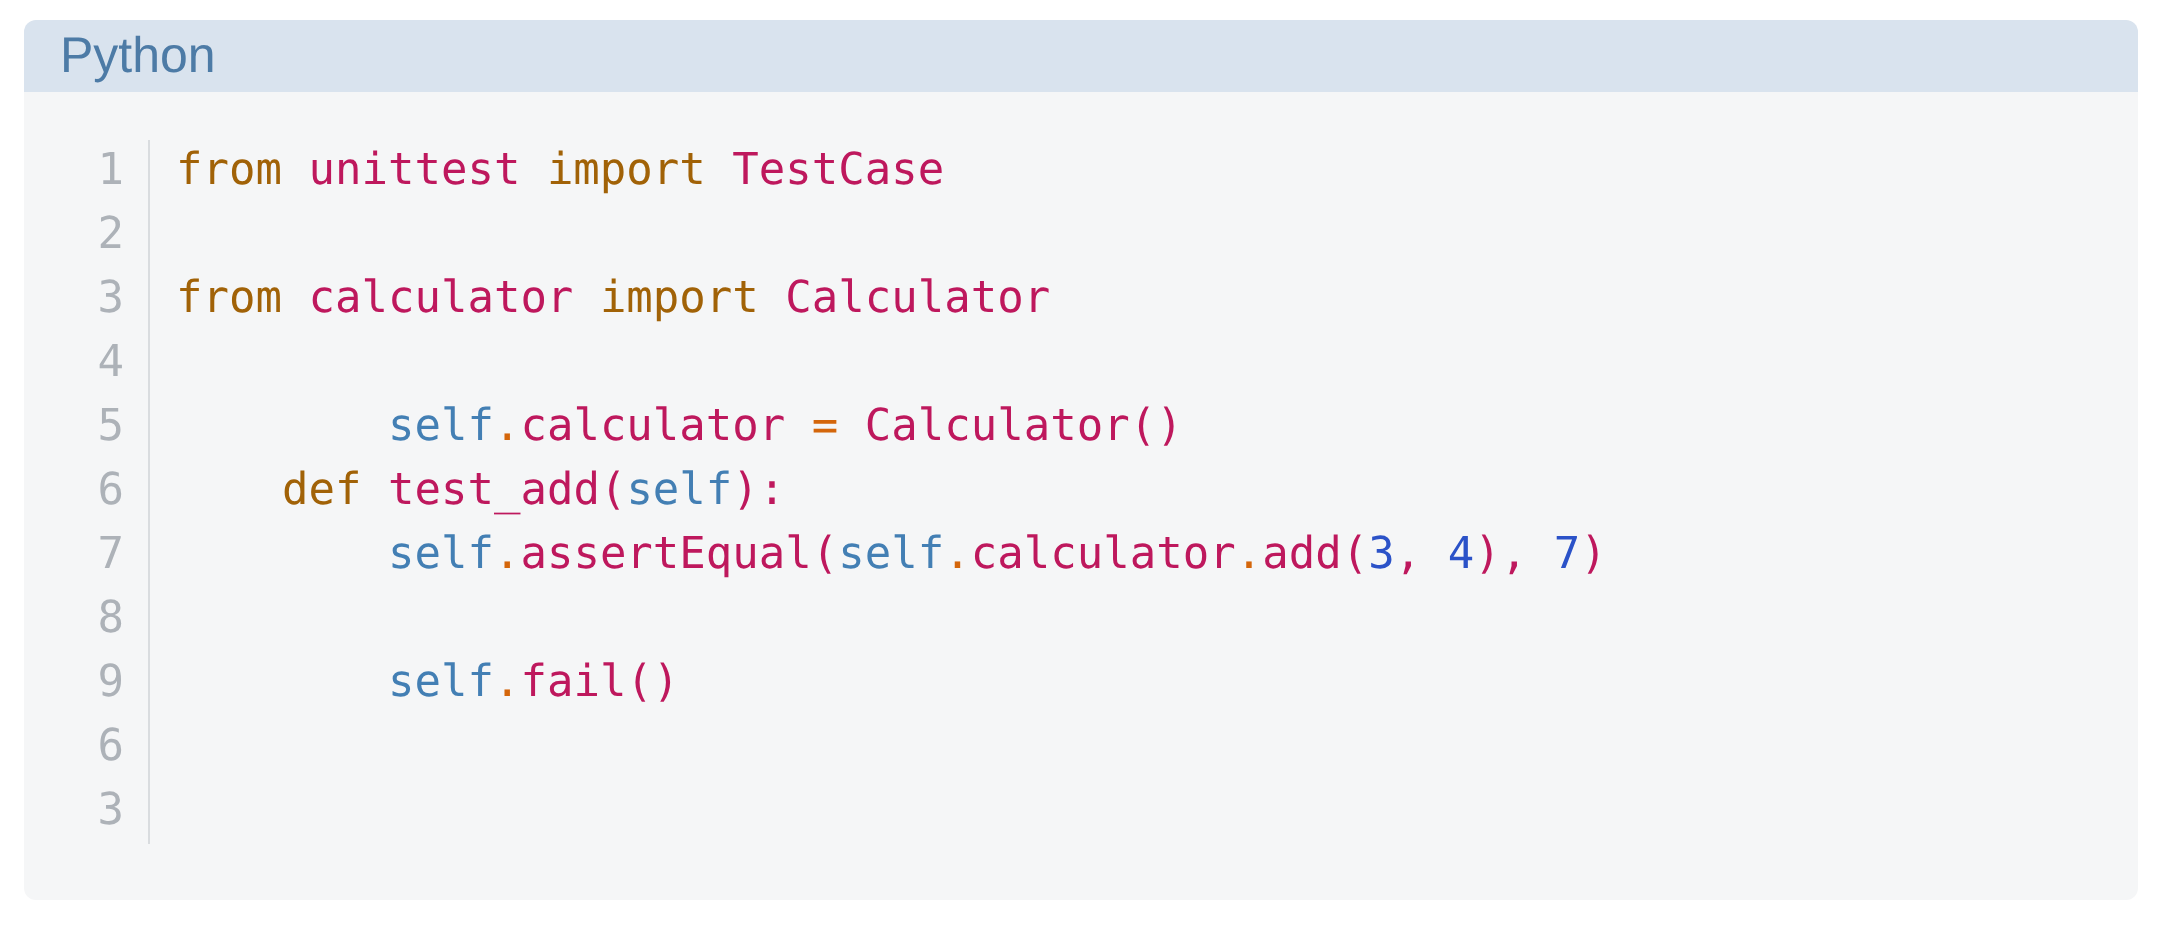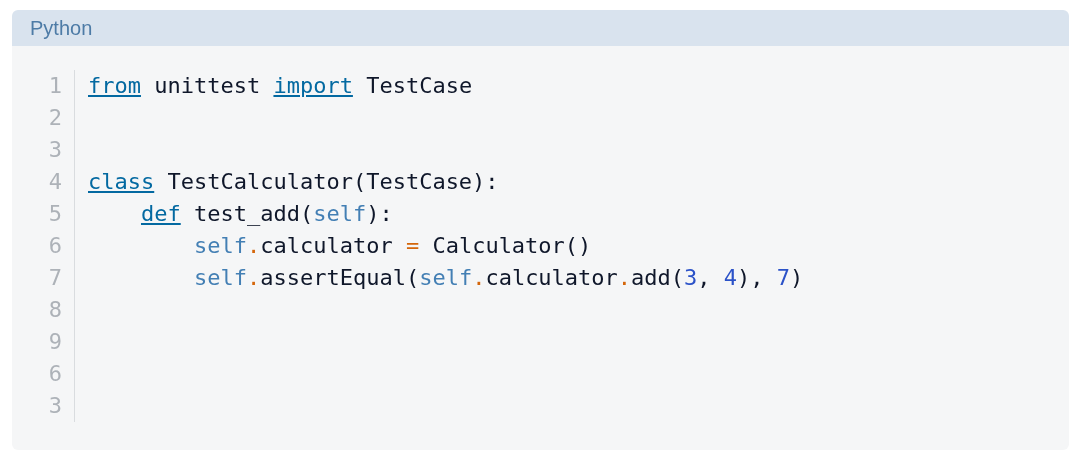--- a/index.html
+++ b/index.html
@@ -28,21 +28,21 @@
   .card-header {
     height: 36px;
     background: #d9e3ee;
     display: flex;
     align-items: center;
     padding: 0 18px;
     box-sizing: border-box;
   }
   .lang-label {
     font-family: "Liberation Sans", sans-serif;
-    font-size: 20px;
+    font-size: 25px;
     color: #4d7ba6;
   }
   .code-area {
     display: flex;
     background: #f5f6f7;
     height: 404px;
     box-sizing: border-box;
     padding: 24px 0 28px 0;
   }
   .gutter {
@@ -65,22 +65,22 @@
     overflow: hidden;
   }
   .code-line {
     height: 32px;
     line-height: 32px;
     font-family: "DejaVu Sans Mono", monospace;
     font-size: 22px;
     white-space: pre;
     color: #1f2428;
   }
-  .tok-txt  { color: #0f172a; }
-  .tok-kw   { color: #0369a1; text-decoration: underline; }
+  .tok-txt  { color: #be185d; }
+  .tok-kw   { color: #a16207; }
   .tok-self { color: #437fb4; }
   .tok-op   { color: #d4660b; }
   .tok-num  { color: #2b52c8; }
 </style>
 </head>
 <body>
 
 <div class="page">
   <div class="code-card">
     <div class="card-header">
@@ -96,22 +96,23 @@
           <div class="ln">6</div>
           <div class="ln">7</div>
           <div class="ln">8</div>
           <div class="ln">9</div>
           <div class="ln">6</div>
           <div class="ln">3</div>
         </div>
       <div class="code-col">
           <div class="code-line"><span class="tok-kw">from</span><span class="tok-txt"> unittest </span><span class="tok-kw">import</span><span class="tok-txt"> TestCase</span></div>
           <div class="code-line"></div>
+          <div class="code-line"><span class="tok-kw">from</span><span class="tok-txt"> calculator </span><span class="tok-kw">import</span><span class="tok-txt"> Calculator</span></div>
           <div class="code-line"></div>
-          <div class="code-line"><span class="tok-kw">class</span><span class="tok-txt"> TestCalculator(TestCase):</span></div>
+          <div class="code-line"><span class="tok-txt">        </span><span class="tok-self">self</span><span class="tok-op">.</span><span class="tok-txt">calculator </span><span class="tok-op">=</span><span class="tok-txt"> Calculator()</span></div>
           <div class="code-line"><span class="tok-txt">    </span><span class="tok-kw">def</span><span class="tok-txt"> test_add(</span><span class="tok-self">self</span><span class="tok-txt">):</span></div>
-          <div class="code-line"><span class="tok-txt">        </span><span class="tok-self">self</span><span class="tok-op">.</span><span class="tok-txt">calculator </span><span class="tok-op">=</span><span class="tok-txt"> Calculator()</span></div>
           <div class="code-line"><span class="tok-txt">        </span><span class="tok-self">self</span><span class="tok-op">.</span><span class="tok-txt">assertEqual(</span><span class="tok-self">self</span><span class="tok-op">.</span><span class="tok-txt">calculator</span><span class="tok-op">.</span><span class="tok-txt">add(</span><span class="tok-num">3</span><span class="tok-txt">, </span><span class="tok-num">4</span><span class="tok-txt">), </span><span class="tok-num">7</span><span class="tok-txt">)</span></div>
           <div class="code-line"></div>
+          <div class="code-line"><span class="tok-txt">        </span><span class="tok-self">self</span><span class="tok-op">.</span><span class="tok-txt">fail()</span></div>
         </div>
     </div>
   </div>
 </div>
 
 </body></html>

